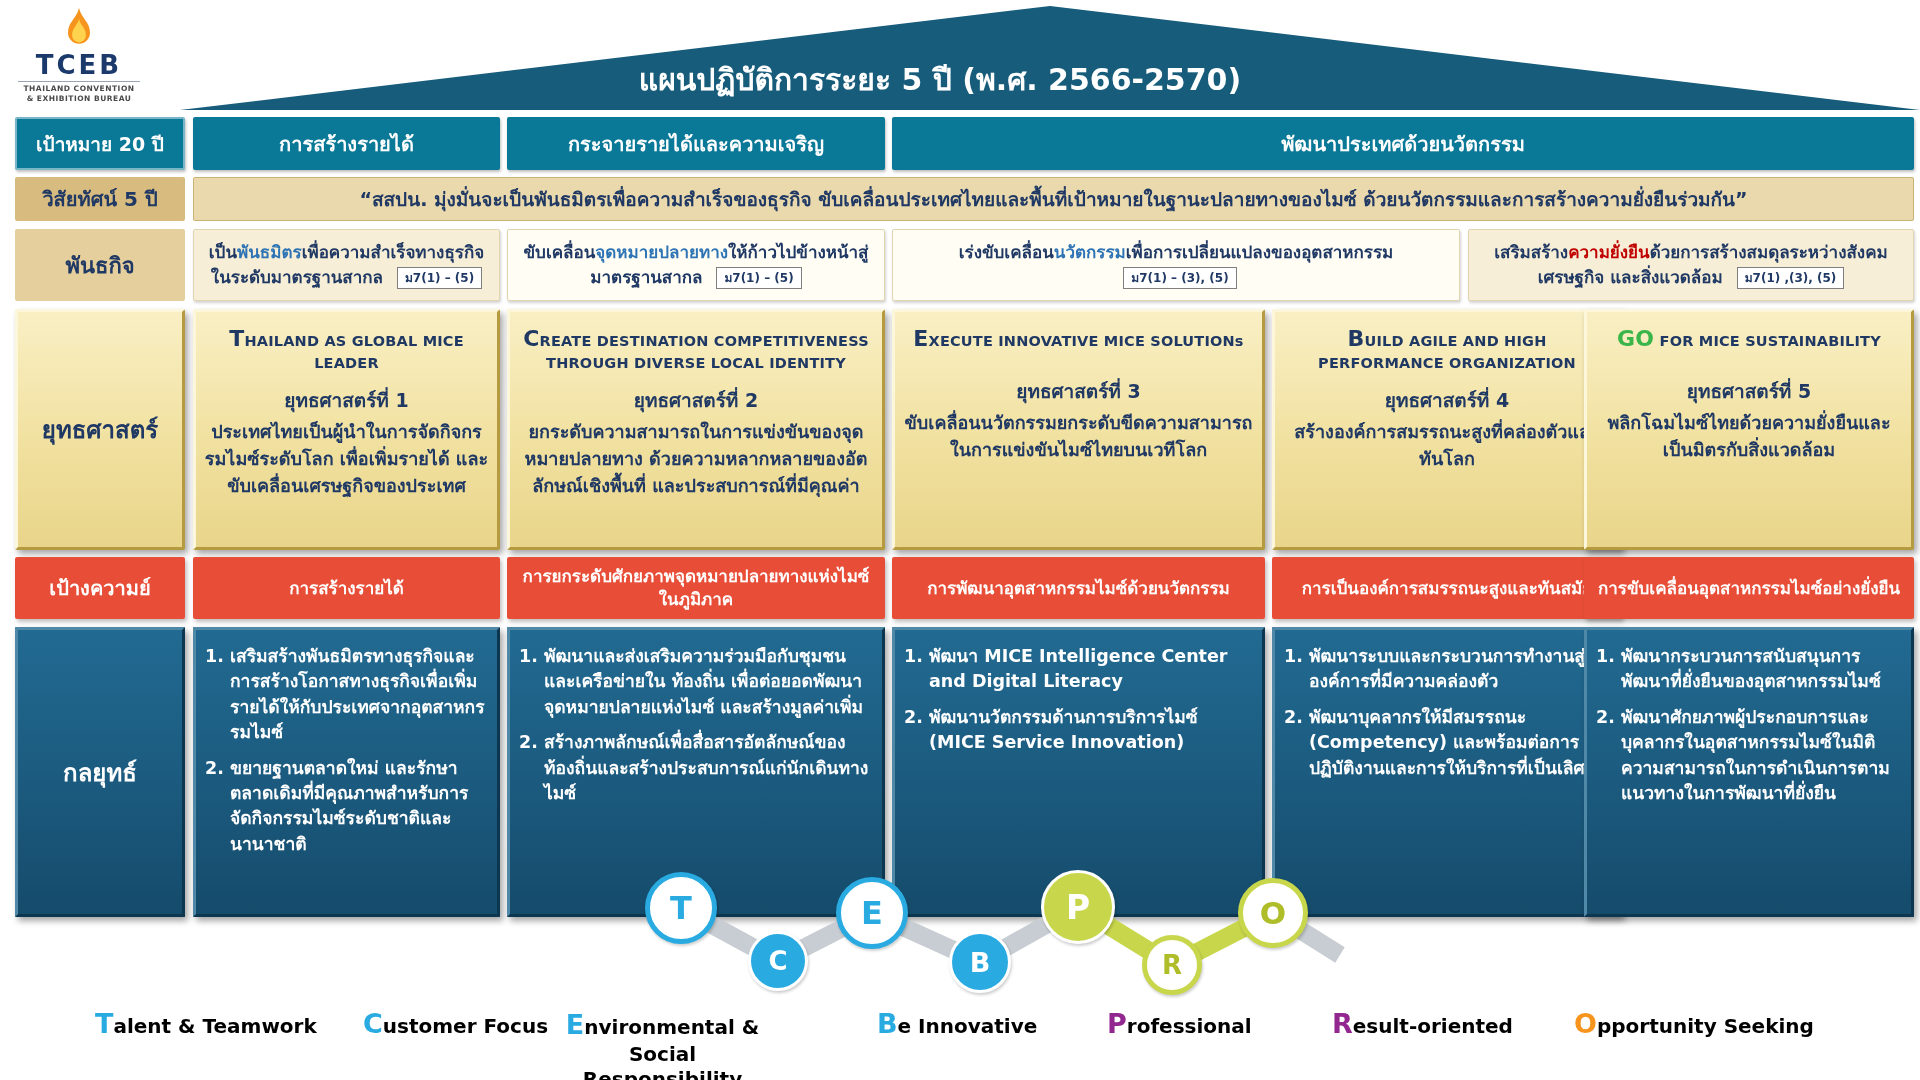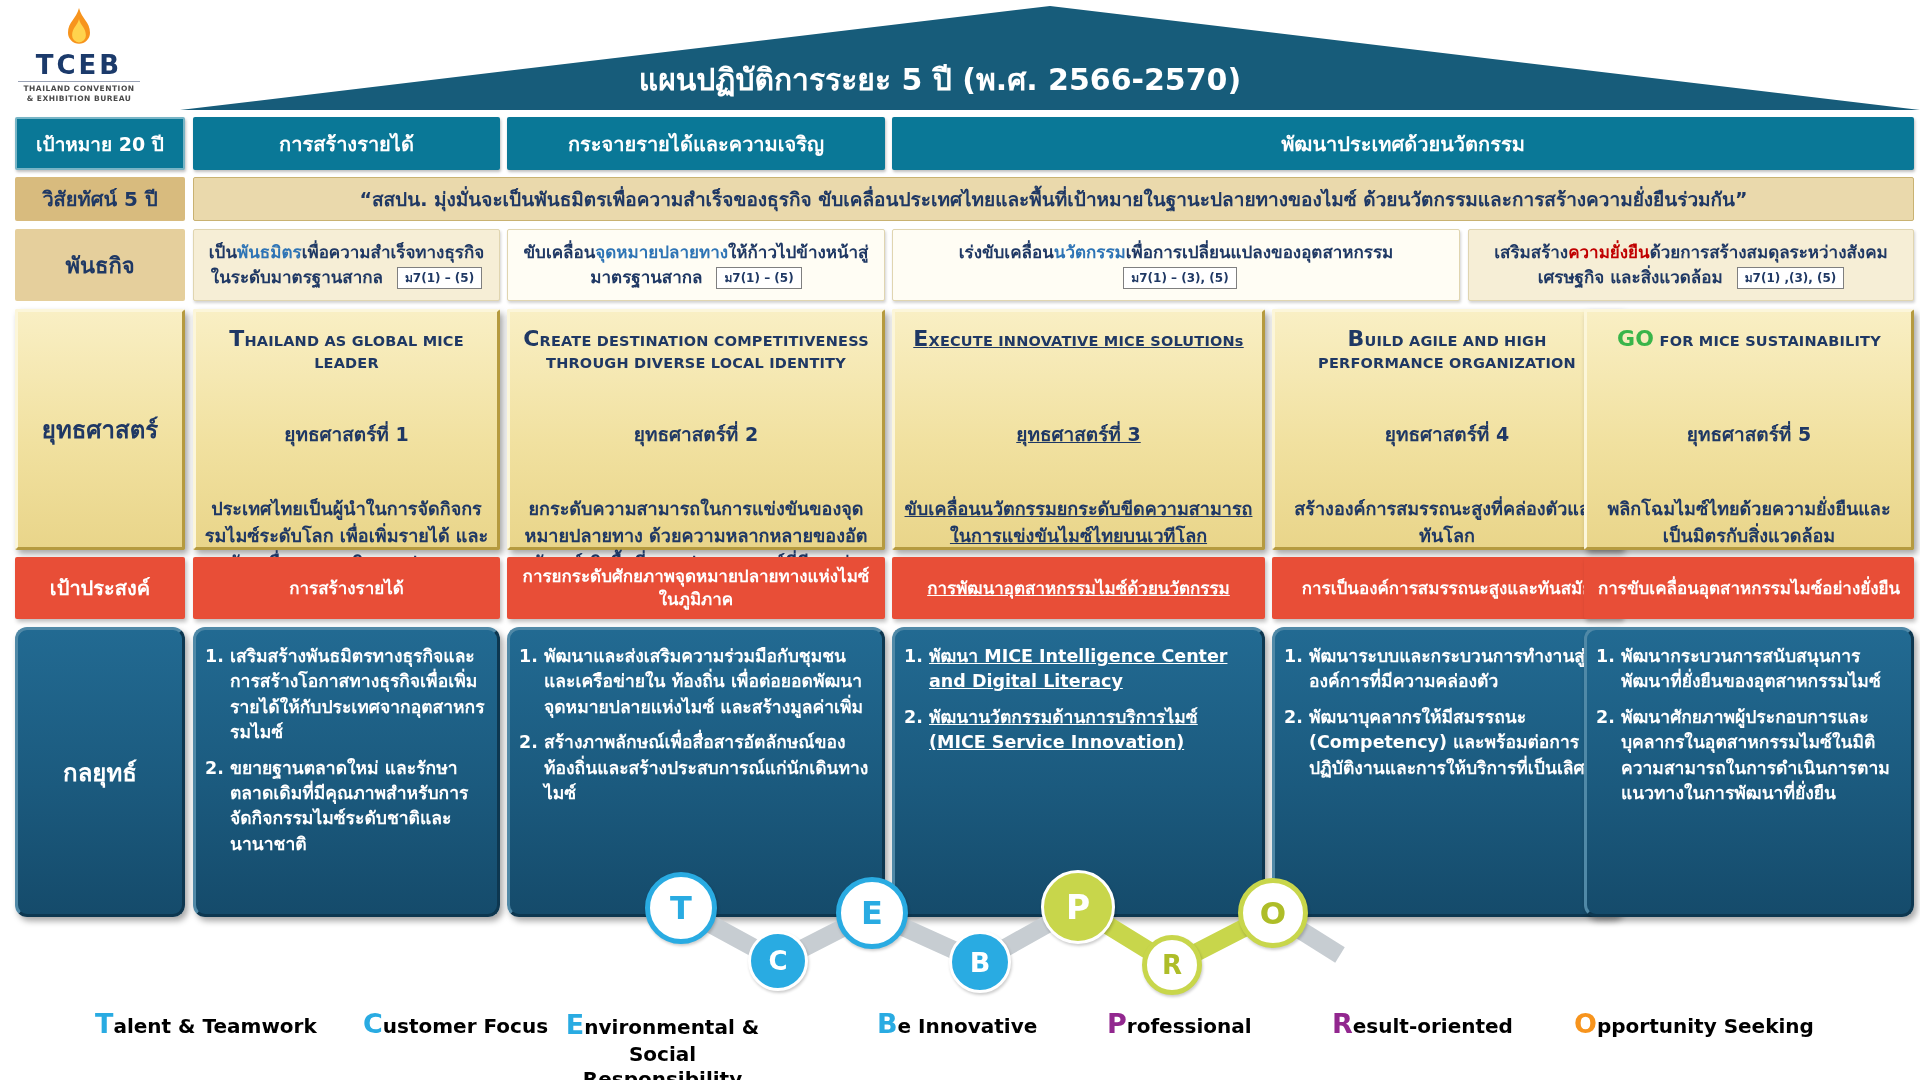--- a/index.html
+++ b/index.html
@@ -6,21 +6,21 @@
   html,body { background:#ffffff; }
   body { font-family:"DejaVu Sans","Liberation Sans",sans-serif; }
   #stage { position:relative; width:1920px; height:1080px; background:#ffffff; overflow:hidden; }
 
   .box { position:absolute; display:flex; align-items:center; justify-content:center; text-align:center; }
 
   
   .colL   { left:15px;   width:170px; }
   .col1   { left:193px;  width:307px; }
   .col2   { left:507px;  width:378px; }
-  .col3   { left:892px;  width:373px;text-decoration:underline; }
+  .col3   { left:892px;  width:373px; }
   .col4   { left:1272px; width:350px; }
   .col5   { left:1584px; width:330px; }
   .col3to5{ left:892px;  width:1022px;text-align:center; }
   .colM3  { left:892px;  width:568px; }
   .colM4  { left:1468px; width:446px; }
   .colFull{ left:193px;  width:1721px; }
 
   
   .rowGoals  { top:117px; height:53px; }
   .rowVision { top:177px; height:44px; }
@@ -37,24 +37,24 @@
   .visionBar { background:#ead9ac; border:1px solid #c9b272; color:#1f3864; font-weight:700; font-size:19px; border-radius:2px; padding:0 18px; }
 
   .mission { color:#1f3864; font-weight:700; font-size:17px; line-height:1.5; padding:12px 12px; border:1px solid #e0d5b0; border-radius:2px; box-shadow:1px 2px 3px rgba(0,0,0,.18); }
   .m-cream { background:#f6eed6; }
   .m-white { background:#fffdf4; }
   .m-hl { font-weight:700; }
   .law-badge { display:inline-block; background:#ffffff; border:1px solid #7f7f7f; color:#1f3864; font-size:12px; font-weight:700; padding:1px 7px; margin-left:8px; white-space:nowrap; vertical-align:middle; }
 
   .bevelY { background:linear-gradient(180deg,#f9efc4 0%,#f1e1a0 55%,#e9d58a 100%);
             border:3px solid; border-color:#fcf6da #b59a3f #b59a3f #fcf6da;
-            box-shadow:3px 4px 6px rgba(0,0,0,.35); border-radius:2px;gap:43px; }
+            box-shadow:3px 4px 6px rgba(0,0,0,.35); border-radius:2px; }
   .bevelB { background:linear-gradient(180deg,#226a92 0%,#1b5a7e 55%,#154b6b 100%);
             border:3px solid; border-color:#5089a7 #0d3750 #0d3750 #5089a7;
-            box-shadow:3px 4px 6px rgba(0,0,0,.35); border-radius:12px; }
+            box-shadow:3px 4px 6px rgba(0,0,0,.35); border-radius:1px; }
 
   .stratLbl { color:#1f3864; font-weight:700; font-size:24px; }
   .tacLbl   { color:#ffffff; font-weight:700; font-size:24px; }
 
   .strat { flex-direction:column; justify-content:flex-start; padding:12px 8px 6px 8px; color:#1f3864; }
   .s-title { font-size:14.5px; font-weight:700; letter-spacing:.2px; line-height:1.35; margin-bottom:12px; min-height:40px; display:block; }
   .s-lead  { font-size:22px; font-weight:700; }
   .s-num   { font-size:19px; font-weight:700; margin-bottom:3px; }
   .s-desc  { font-size:18px; font-weight:700; line-height:1.5; }
 
@@ -176,21 +176,21 @@
     <div class="s-num">ยุทธศาสตร์ที่ 4</div>
     <div class="s-desc">สร้างองค์การสมรรถนะสูงที่คล่องตัวและทันโลก</div>
   </div>
 
   <div class="box rowStrat col5 bevelY strat">
     <div class="s-title"><span class="s-lead" style="color:#39b54a">GO</span><span> FOR MICE SUSTAINABILITY</span></div>
     <div class="s-num">ยุทธศาสตร์ที่ 5</div>
     <div class="s-desc">พลิกโฉมไมซ์ไทยด้วยความยั่งยืนและเป็นมิตรกับสิ่งแวดล้อม</div>
   </div>
 
-  <div class="box rowObj colL red" style="font-size:20px">เป้าประสงค์</div>
+  <div class="box rowObj colL red" style="font-size:20px">เป้างความย์</div>
   <div class="box rowObj col1 red">การสร้างรายได้</div>
   <div class="box rowObj col2 red">การยกระดับศักยภาพจุดหมายปลายทางแห่งไมซ์ในภูมิภาค</div>
   <div class="box rowObj col3 red">การพัฒนาอุตสาหกรรมไมซ์ด้วยนวัตกรรม</div>
   <div class="box rowObj col4 red">การเป็นองค์การสมรรถนะสูงและทันสมัย</div>
   <div class="box rowObj col5 red">การขับเคลื่อนอุตสาหกรรมไมซ์อย่างยั่งยืน</div>
 
   <div class="box rowTac colL bevelB tacLbl">กลยุทธ์</div>
 
   <div class="box rowTac col1 bevelB tac">
     <ol>

